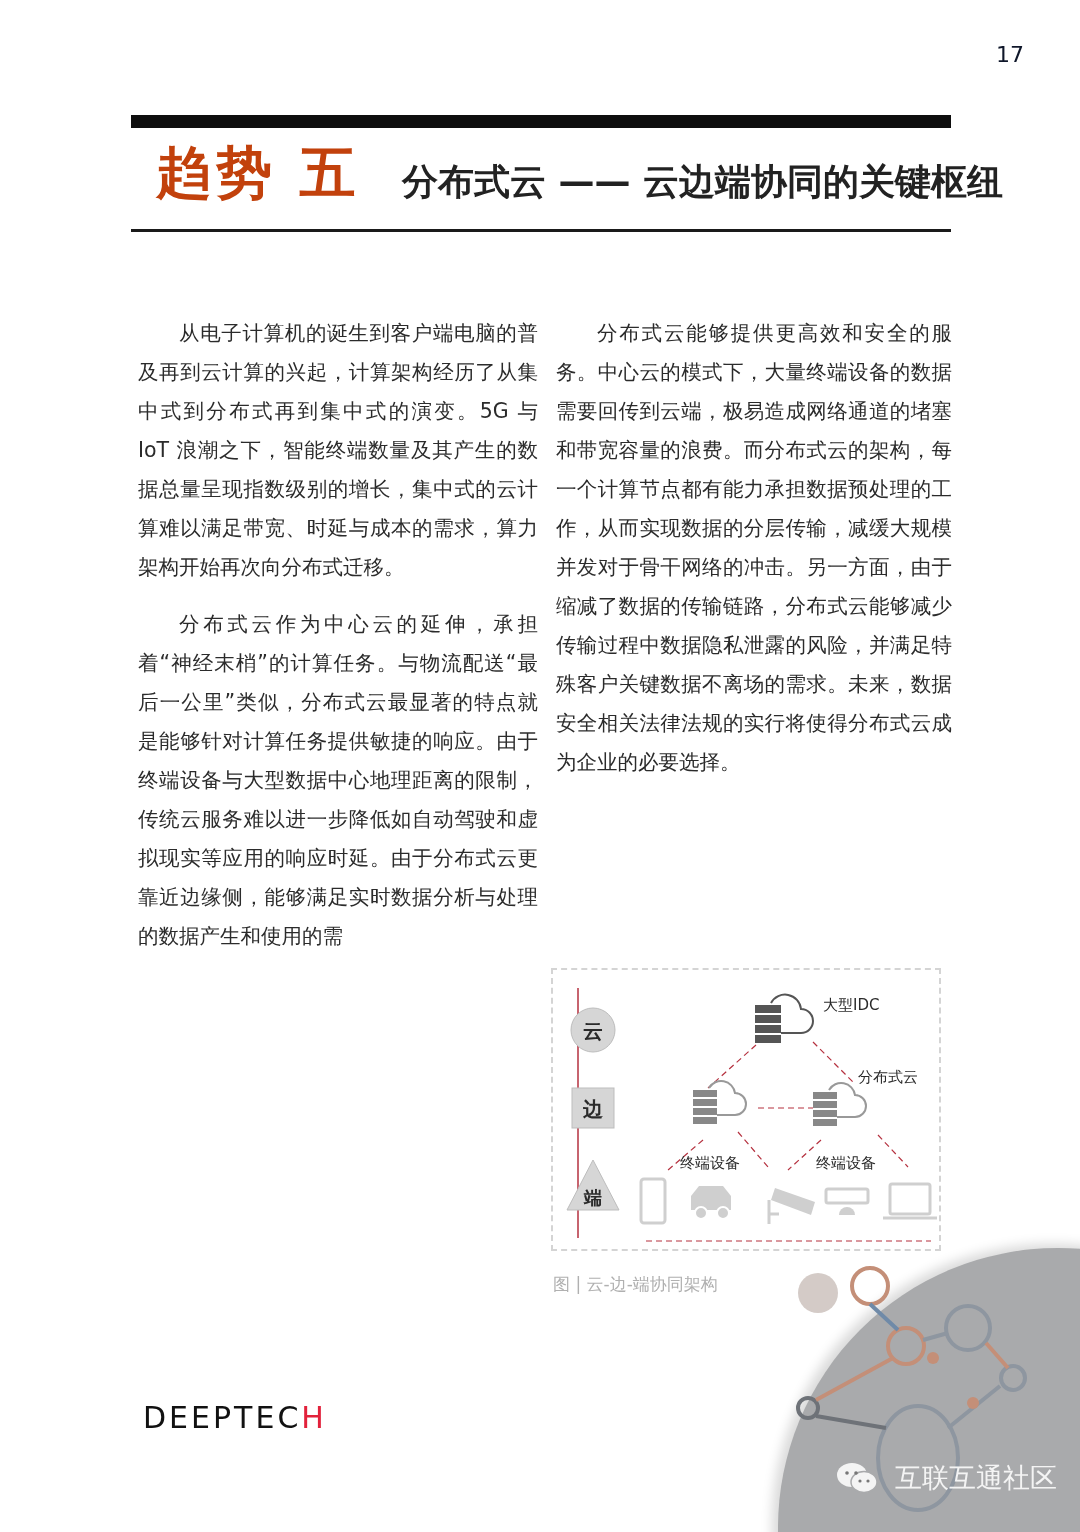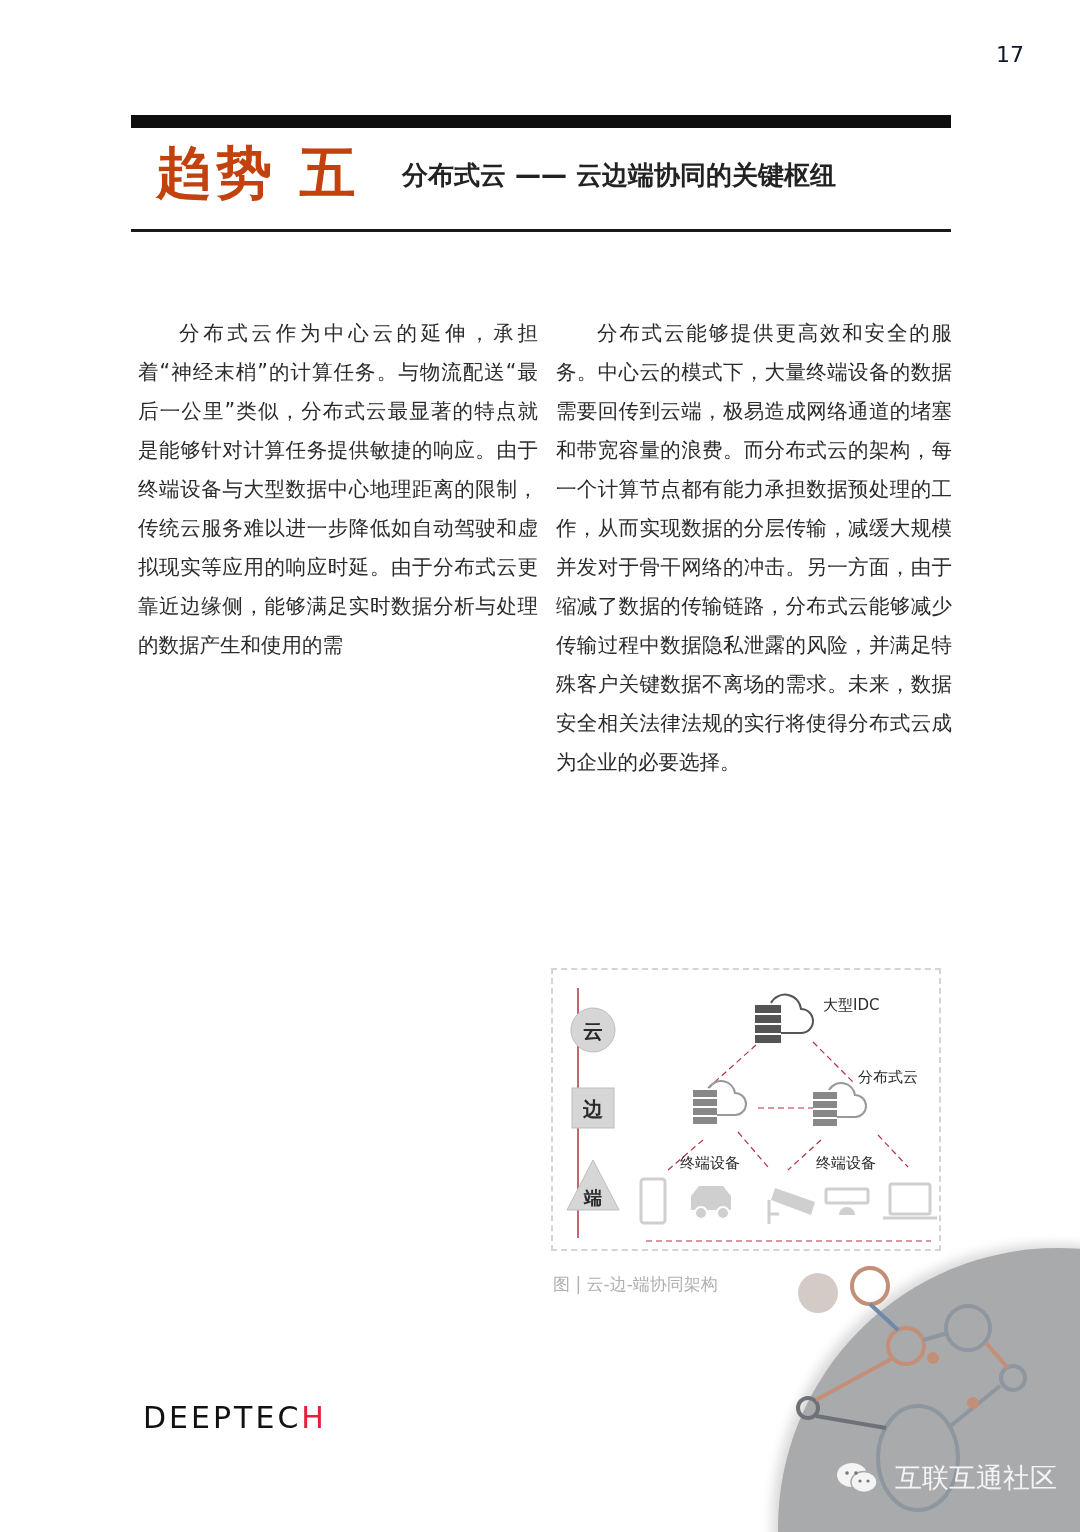--- a/index.html
+++ b/index.html
@@ -19,21 +19,21 @@
   .bottom-rule {
     position:absolute; left:131px; top:229px; width:820px; height:3px; background:#1a1a1a;
   }
   .trend-label {
     position:absolute; left:156px; top:136px;
     font-size:56px; font-weight:bold; color:#c2410c; letter-spacing:4px;
     font-family:"DejaVu Sans",sans-serif;
   }
   .trend-title {
     position:absolute; left:402px; top:158px;
-    font-size:26px; font-weight:bold; color:#222;
+    font-size:36px; font-weight:bold; color:#222;
     font-family:"DejaVu Sans",sans-serif;
   }
   .col {
     position:absolute; width:400px;
     font-size:20.5px; line-height:39px; color:#2b2b2b;
     text-align:justify;
   }
   .col p { margin:0 0 18px 0; text-indent:2em; }
   .col p.no-indent { text-indent:0; }
   .col-left { left:138px; top:314px; width:400px; }
@@ -67,20 +67,21 @@
 <body>
 
 <div class="page-number">17</div>
 
 <div class="top-rule"></div>
 <div class="trend-label">趋势 五</div>
 <div class="trend-title">分布式云 —— 云边端协同的关键枢纽</div>
 <div class="bottom-rule"></div>
 
 <div class="col col-left">
+  <p>从电子计算机的诞生到客户端电脑的普及再到云计算的兴起，计算架构经历了从集中式到分布式再到集中式的演变。5G 与 IoT 浪潮之下，智能终端数量及其产生的数据总量呈现指数级别的增长，集中式的云计算难以满足带宽、时延与成本的需求，算力架构开始再次向分布式迁移。</p>
   <p>分布式云作为中心云的延伸，承担着“神经末梢”的计算任务。与物流配送“最后一公里”类似，分布式云最显著的特点就是能够针对计算任务提供敏捷的响应。由于终端设备与大型数据中心地理距离的限制，传统云服务难以进一步降低如自动驾驶和虚拟现实等应用的响应时延。由于分布式云更靠近边缘侧，能够满足实时数据分析与处理的数据产生和使用的需</p>
 </div>
 
 <div class="col col-right">
   <p>分布式云能够提供更高效和安全的服务。中心云的模式下，大量终端设备的数据需要回传到云端，极易造成网络通道的堵塞和带宽容量的浪费。而分布式云的架构，每一个计算节点都有能力承担数据预处理的工作，从而实现数据的分层传输，减缓大规模并发对于骨干网络的冲击。另一方面，由于缩减了数据的传输链路，分布式云能够减少传输过程中数据隐私泄露的风险，并满足特殊客户关键数据不离场的需求。未来，数据安全相关法律法规的实行将使得分布式云成为企业的必要选择。</p>
 </div>
 
 <div class="figure">
   <svg width="386" height="279" viewBox="0 0 386 279" xmlns="http://www.w3.org/2000/svg">
 

